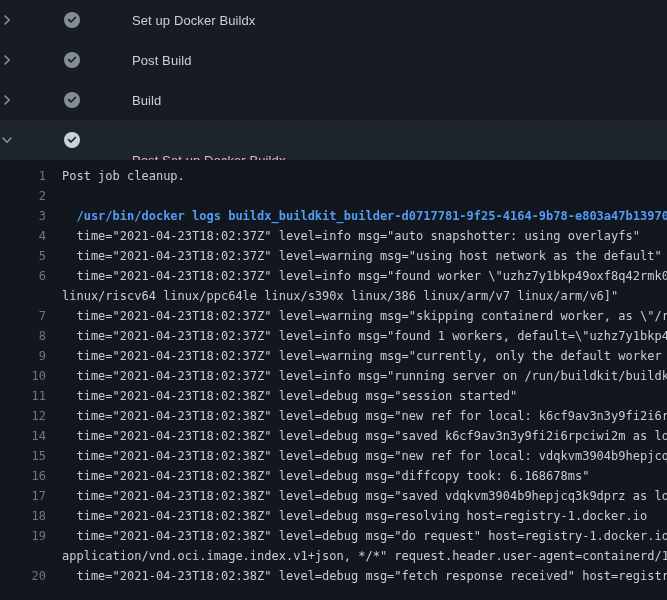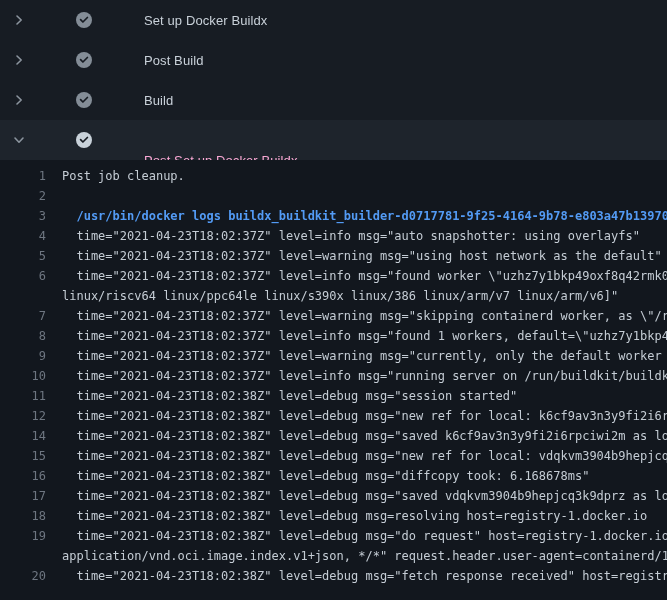--- a/index.html
+++ b/index.html
@@ -7,21 +7,21 @@
     width:667px;height:600px;overflow:hidden;
     background:var(--bg,#171c23);
     font-family:"Liberation Sans",sans-serif;
     -webkit-font-smoothing:antialiased;
   }
   .app{width:667px;height:600px;overflow:hidden;display:flex;flex-direction:column;}
 
   
   .step{
     height:40px;flex:0 0 40px;display:flex;align-items:center;
-    padding-left:12px;cursor:pointer;box-sizing:border-box;gap:40px;
+    cursor:pointer;box-sizing:border-box;gap:40px;
   }
   .step .chev{width:24px;flex:0 0 24px;display:flex;align-items:center;}
   .step .check{width:16px;height:16px;flex:0 0 16px;margin-right:12px;display:flex;align-items:center;}
   .step .check circle{fill:#848d97;}
   .step .slabel{font-size:13px;color:#c9d1d9;letter-spacing:.1px;}
   .step.expanded{background:var(--expanded-bg,#1e242c);}
   .step.expanded .slabel{color:#f9a8d4;margin-top:40px;}
   .step.expanded .check circle{fill:#c9d2da;}
 
   

